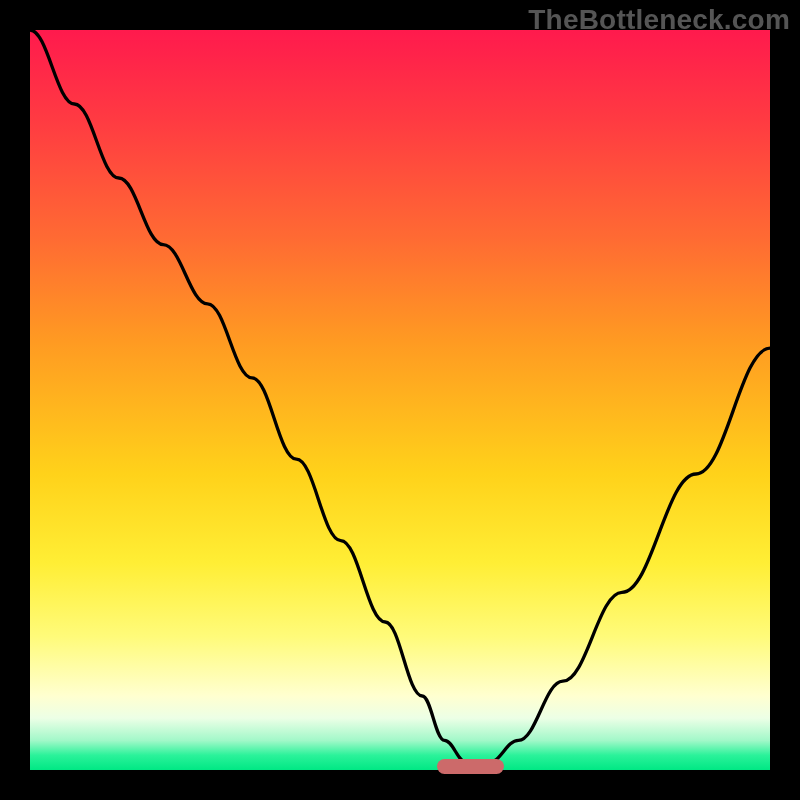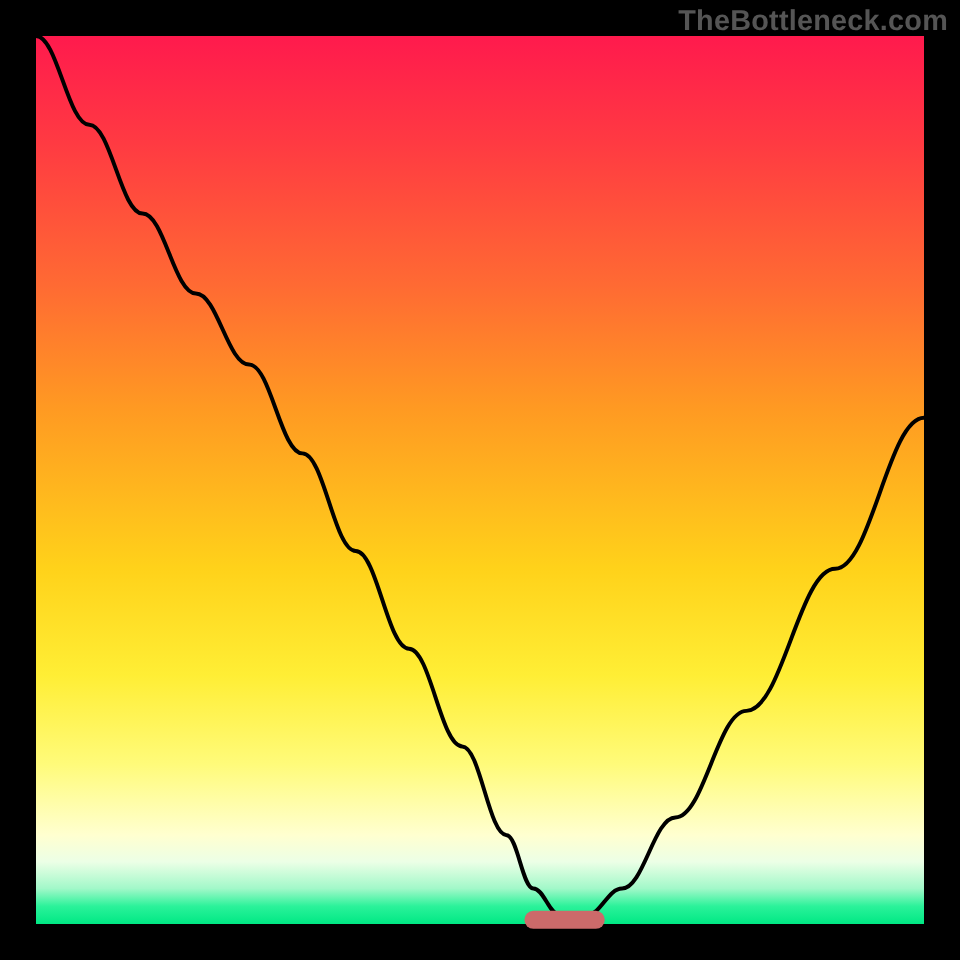--- a/index.html
+++ b/index.html
@@ -8,21 +8,21 @@
     position: relative;
     width: 800px;
     height: 800px;
     background: #000;
   }
   .watermark {
     position: absolute;
     top: 4px;
     right: 10px;
     font-family: Arial, Helvetica, sans-serif;
-    font-size: 24px;
+    font-size: 28px;
     font-weight: 600;
     color: #555;
     letter-spacing: 0.2px;
     user-select: none;
   }
   .plot {
     position: absolute;
     left: 30px;
     top: 30px;
     width: 740px;

